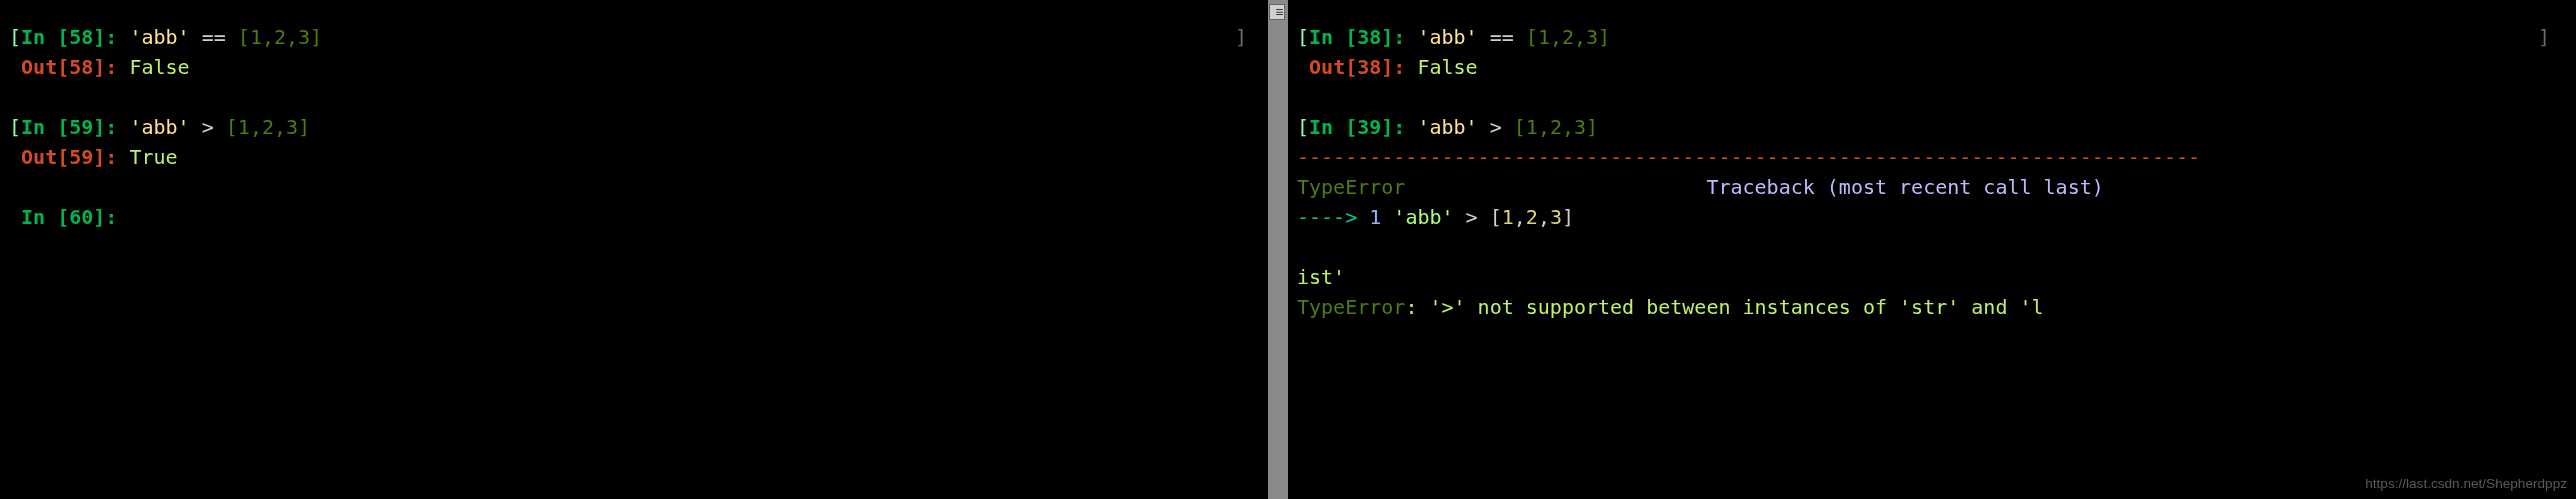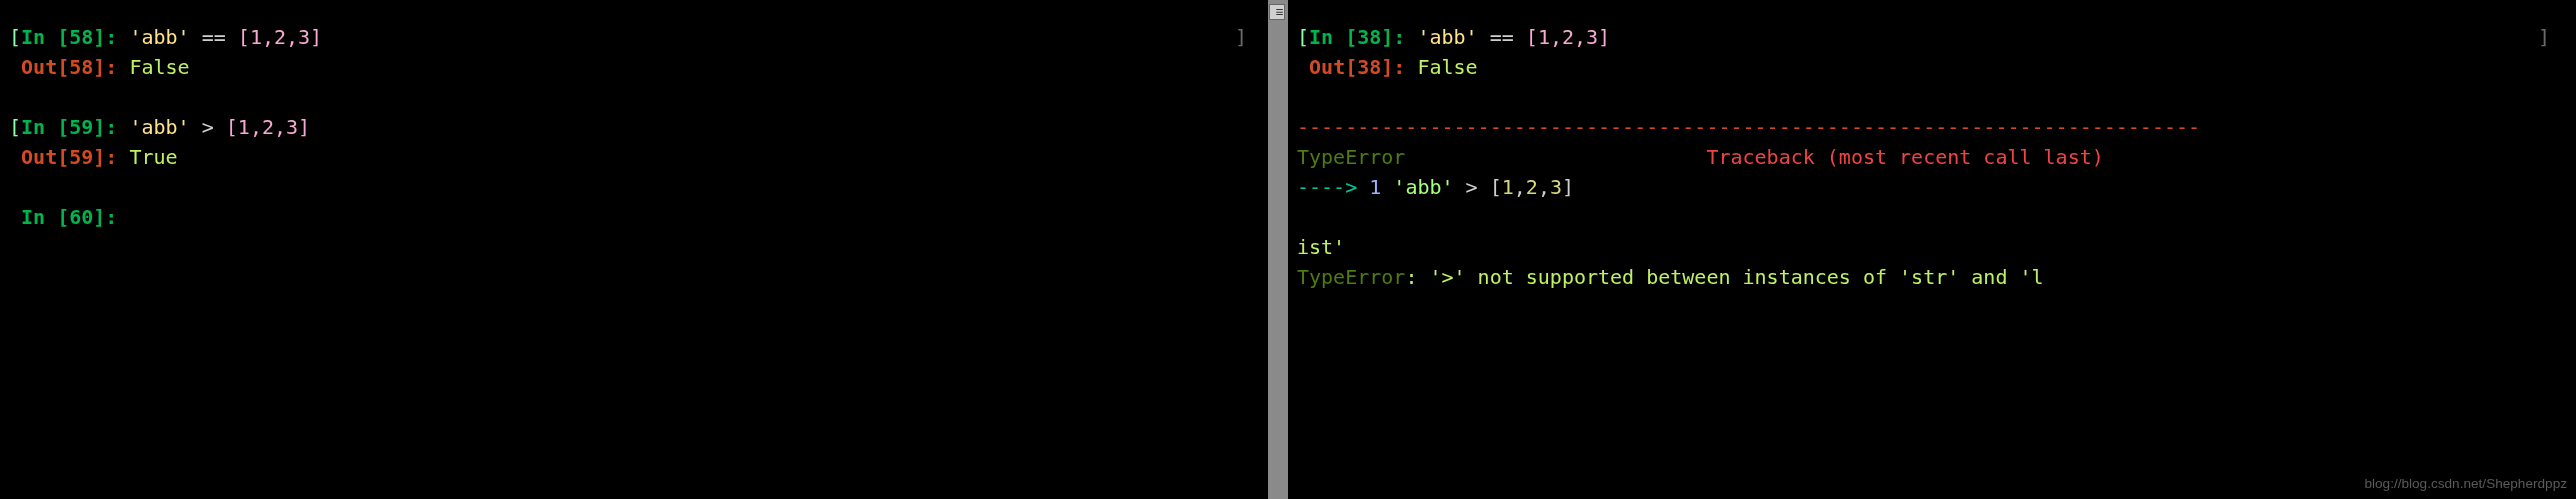--- a/index.html
+++ b/index.html
@@ -52,25 +52,25 @@
 .line { white-space: pre; }
 .blank { height: 30px; }
 .in-bracket { color: #8bffae; }
 .in-label { color: #00b44e; font-weight: bold; }
 .in-num { color: #00b44e; font-weight: bold; }
 .out-bracket { color: #ff9a76; }
 .out-label { color: #d44b23; font-weight: bold; }
 .out-num { color: #d44b23; font-weight: bold; }
 .code-str { color: #ffe38a; }
 .code-op { color: #cfcfcf; }
-.code-bracket-lit { color: #f9a8d4; }
+.code-bracket-lit { color: #4d7c0f; }
 .code-default { color: #bef264; }
 .err-dash { color: #d44b23; }
 .err-type { color: #4d7c0f; }
-.err-trace { color: #ef4444; }
+.err-trace { color: #c4b5fd; }
 .err-src { color: #00c8a0; }
 .err-in { color: #00c8a0; }
 .err-module { color: #00bcd4; }
 .err-arrow { color: #00c8a0; }
 .err-lineno { color: #9bb3ff; }
 .err-code-str { color: #a8ff7a; }
 .err-code-op { color: #cfcfcf; }
 .err-code-num { color: #d9d97a; }
 .panel-bracket-right {
   position: absolute;
@@ -112,27 +112,28 @@
   <div class="divider"></div>
 
   <div class="pane right">
     <span class="panel-bracket-right">]</span>
 
     <div class="line"><span class="in-bracket">[</span><span class="in-label">In [</span><span class="in-num">38</span><span class="in-label">]: </span><span class="code-str">'abb'</span><span class="code-default"> </span><span class="code-op">==</span><span class="code-default"> </span><span class="code-bracket-lit">[1,2,3]</span></div>
     <div class="line"><span class="out-bracket"> </span><span class="out-label">Out[</span><span class="out-num">38</span><span class="out-label">]: </span><span class="code-default">False</span></div>
 
     <div class="blank"></div>
 
+    <div class="line"><span class="in-bracket">[</span><span class="in-label">In [</span><span class="in-num">39</span><span class="in-label">]: </span><span class="code-str">'abb'</span><span class="code-default"> </span><span class="code-op">&gt;</span><span class="code-default"> </span><span class="code-bracket-lit">[1,2,3]</span></div>
 
     <div class="line"><span class="err-dash">---------------------------------------------------------------------------</span></div>
     <div class="line"><span class="err-type">TypeError</span><span class="err-trace">                         </span><span class="err-trace">Traceback (most recent call last)</span></div>
     <div class="line"><span class="err-arrow">----&gt; </span><span class="err-lineno">1 </span><span class="err-code-str">'abb'</span><span class="err-code-op"> &gt; </span><span class="err-code-op">[</span><span class="err-code-num">1</span><span class="err-code-op">,</span><span class="err-code-num">2</span><span class="err-code-op">,</span><span class="err-code-num">3</span><span class="err-code-op">]</span></div>
 
     <div class="blank"></div>
 
     <div class="line"><span class="code-default">ist'</span></div>
     <div class="line"><span class="err-type">TypeError</span><span class="code-default">: '&gt;' not supported between instances of 'str' and 'l</span></div>
   </div>
 
 </div>
 
-<div class="watermark">blog://blog.csdn.net/Shepherdppz</div>
+<div class="watermark">https://last.csdn.net/Shepherdppz</div>
 
 
 </body></html>

